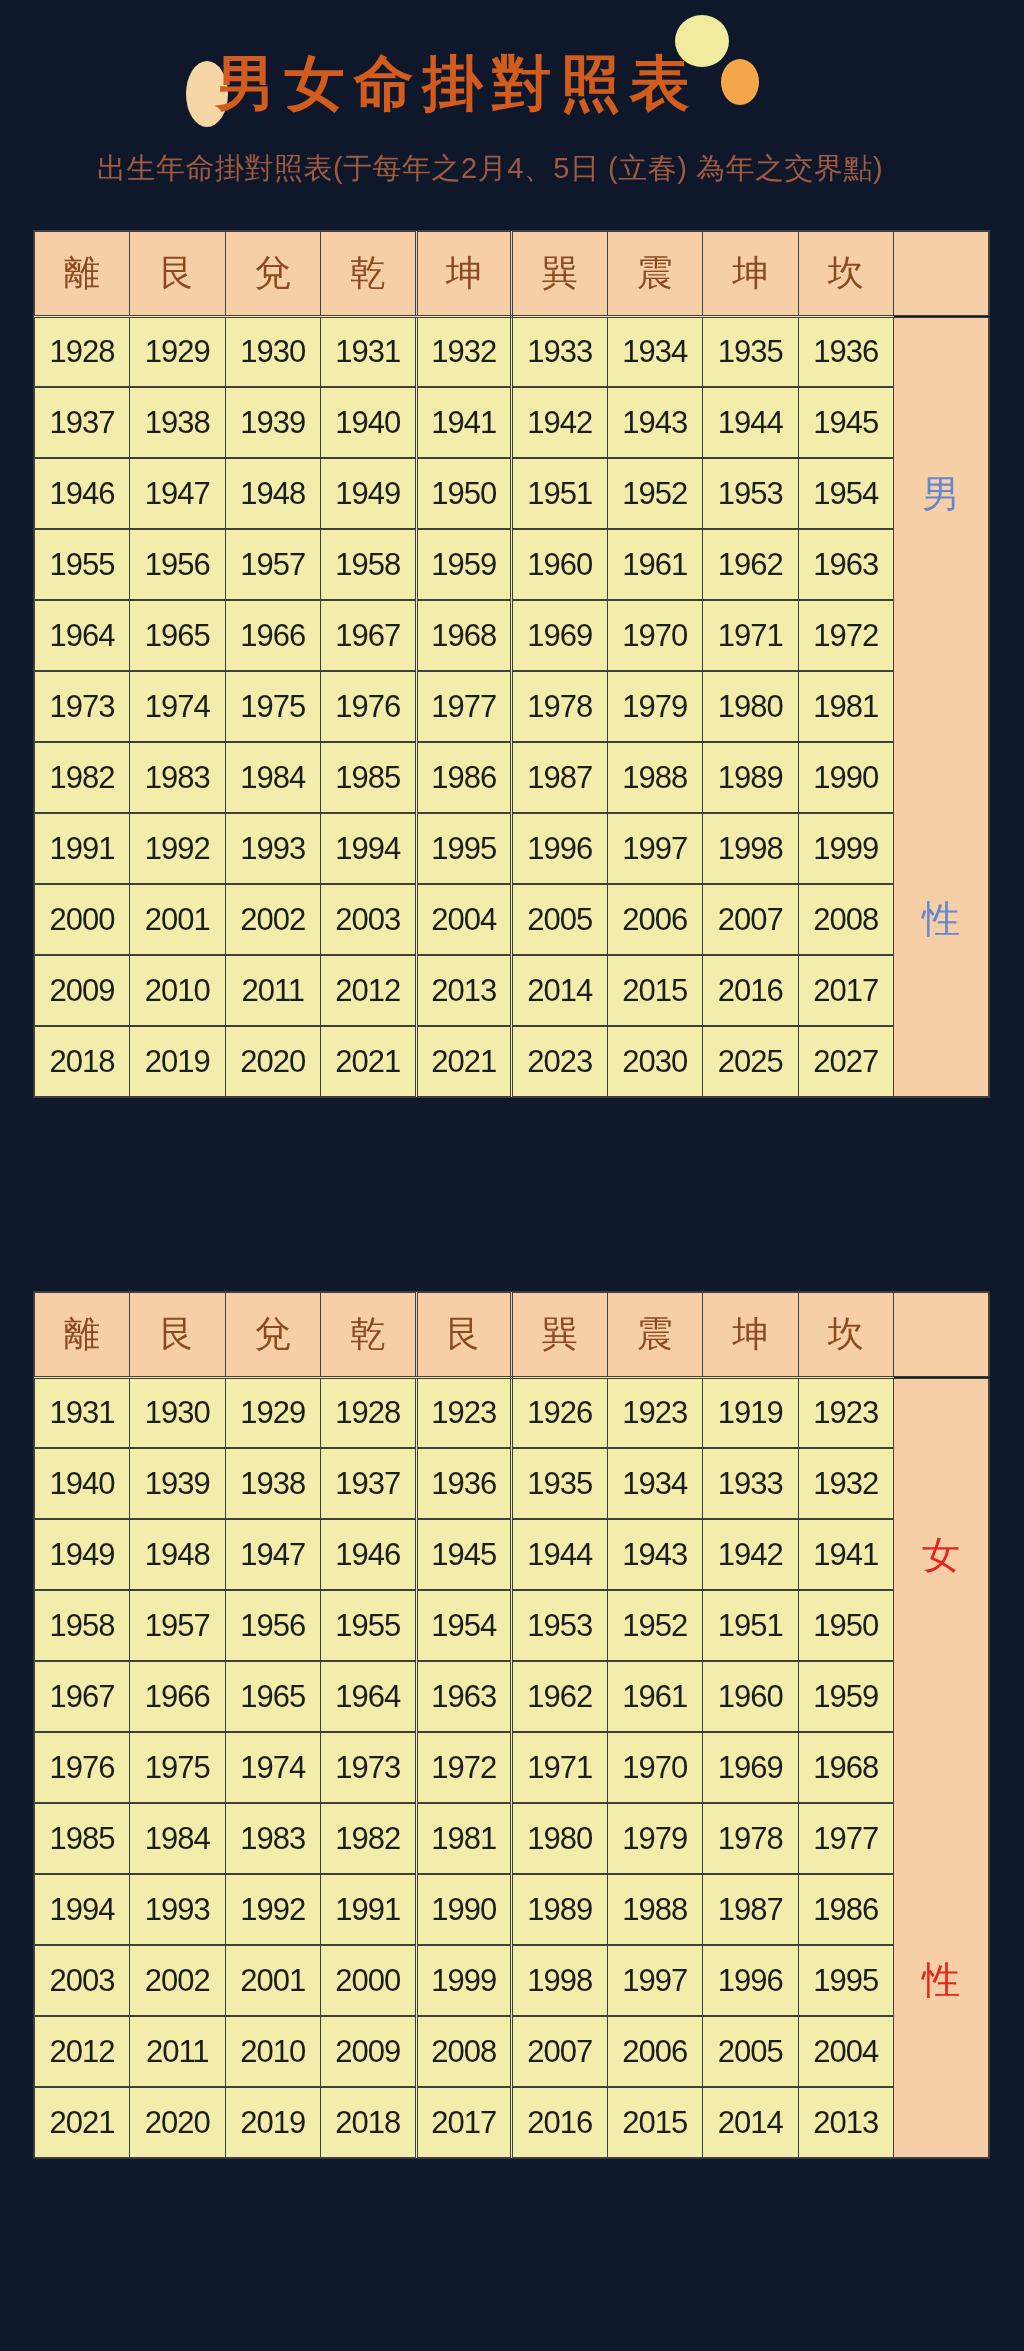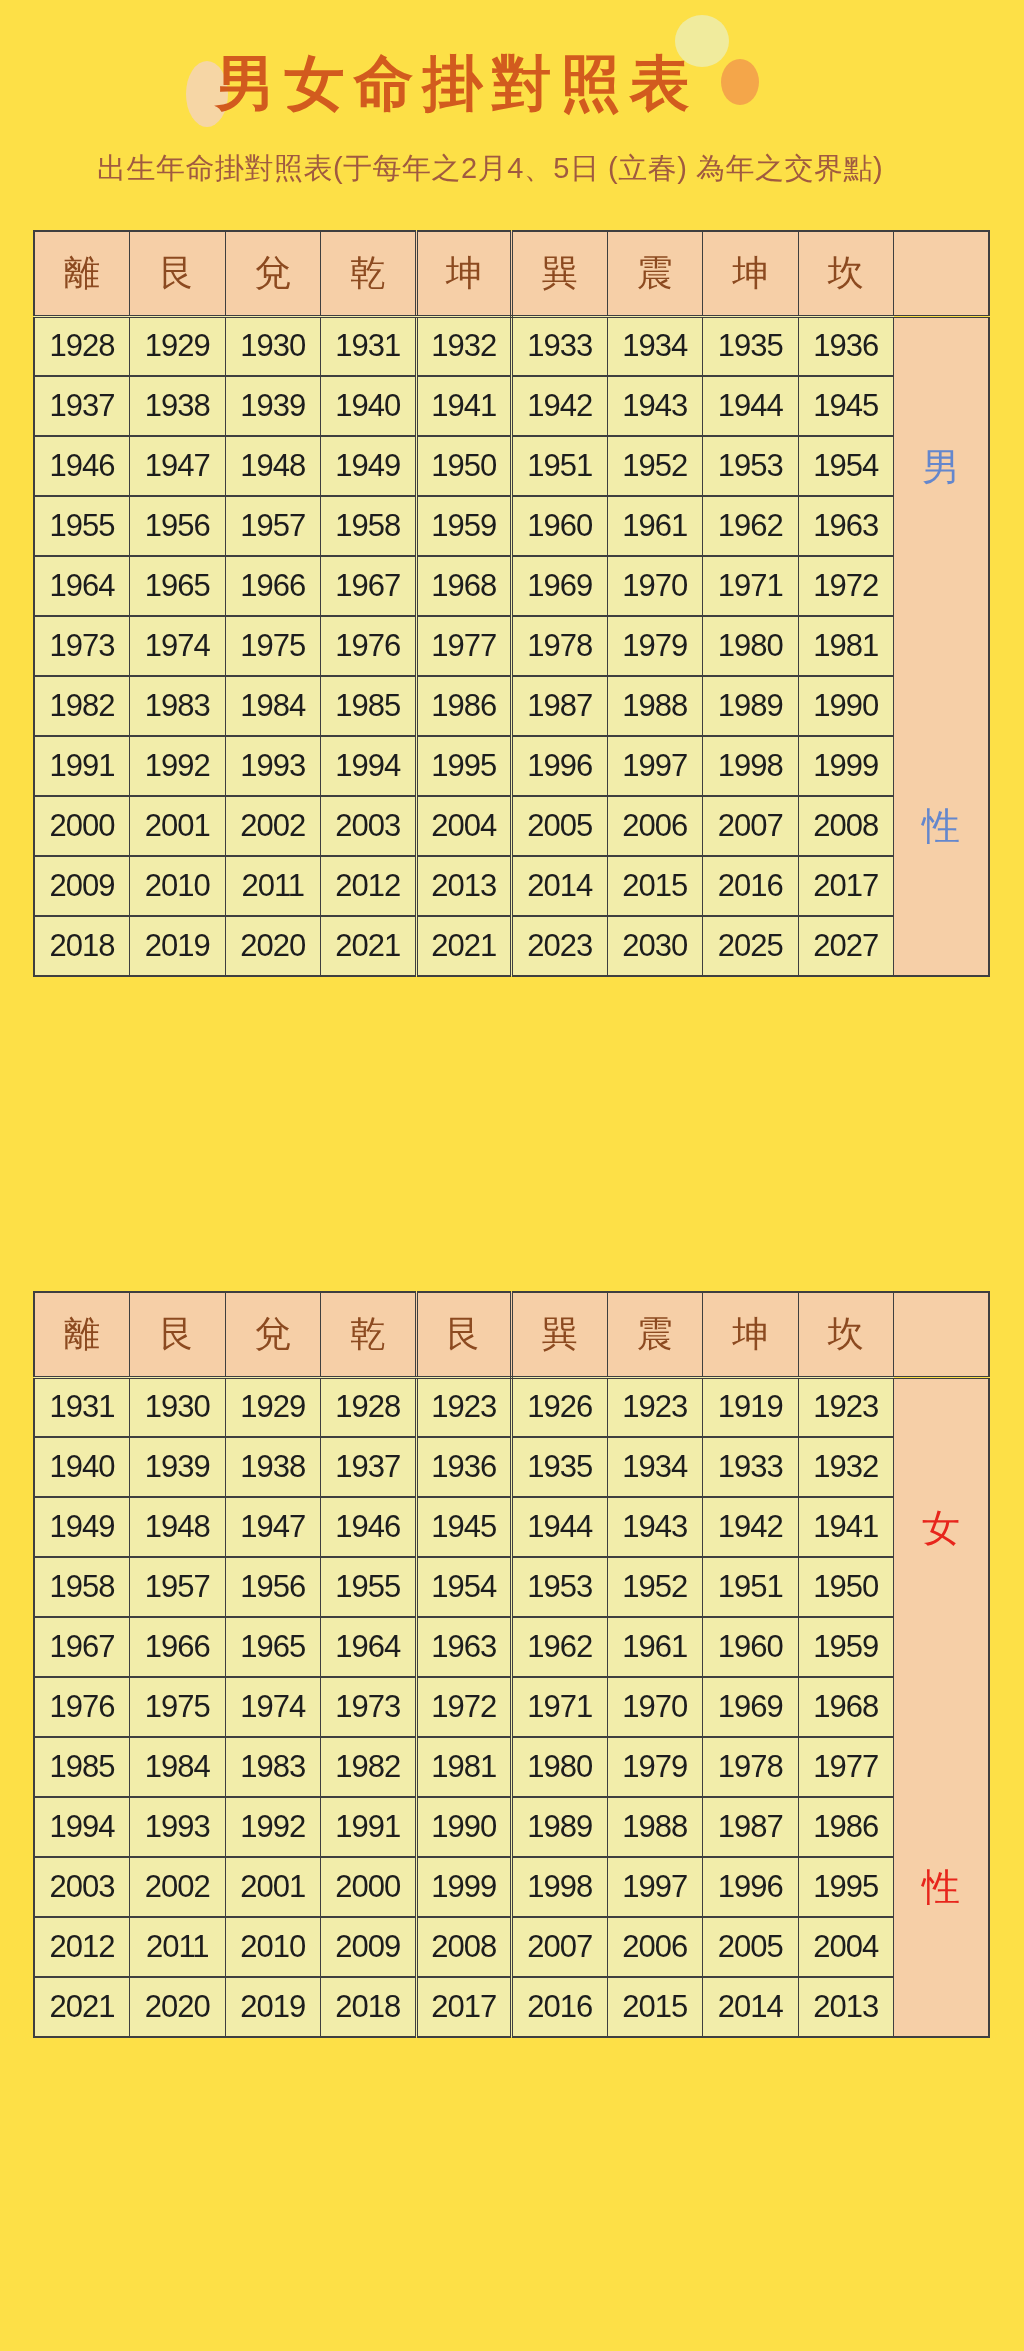--- a/index.html
+++ b/index.html
@@ -1,19 +1,19 @@
 <!DOCTYPE html>
 <html><head>
 <meta charset="utf-8">
 <style>
   html,body { margin:0; padding:0; background:#ffffff; }
   .page {
     position:relative;
     width:1024px; height:2351px;
-    background:#fde047;
+    background:#0f172a;
     font-family:"Liberation Sans","DejaVu Sans",sans-serif;
     overflow:hidden;
   }
   
   .decor { position:absolute; border-radius:50%; z-index:0; }
   .decor-peach  { left:186px; top:61px;  width:42px; height:66px; background:#f6d6a5; }
   .decor-yellow { left:675px; top:15px;  width:54px; height:52px; background:#f0eb9d; }
   .decor-orange { left:721px; top:59px;  width:38px; height:46px; background:#f4a64a; }
   
   .title {
@@ -38,21 +38,21 @@
   table.gua {
     position:absolute; left:33px;
     width:957px;
     border-collapse:collapse;
     table-layout:fixed;
     border:2px solid #3f3f3f;
   }
   #table-male   { top:230px;  }
   #table-female { top:1291px; }
   table.gua thead tr { height:85px; }
-  table.gua tbody tr { height:60px; }
+  table.gua tbody tr { height:71px; }
   table.gua th, table.gua td {
     border:1px solid #3f3f3f;
     border-top:2px solid #3f3f3f;
     border-bottom:2px solid #3f3f3f;
     text-align:center; vertical-align:middle;
     padding:0;
   }
   table.gua th {
     background:#f6cfa7;
     color:#8c4a20;

